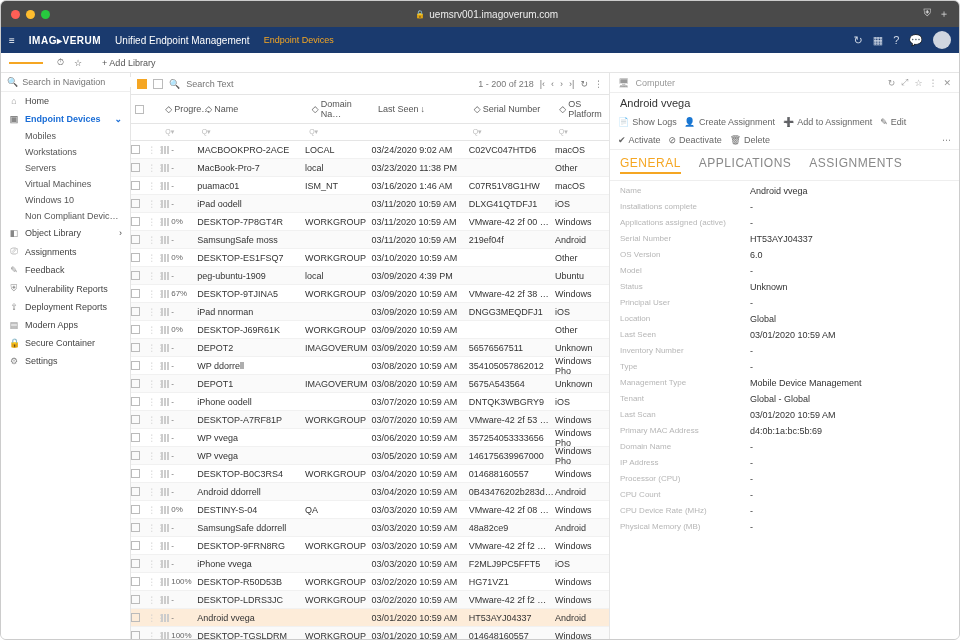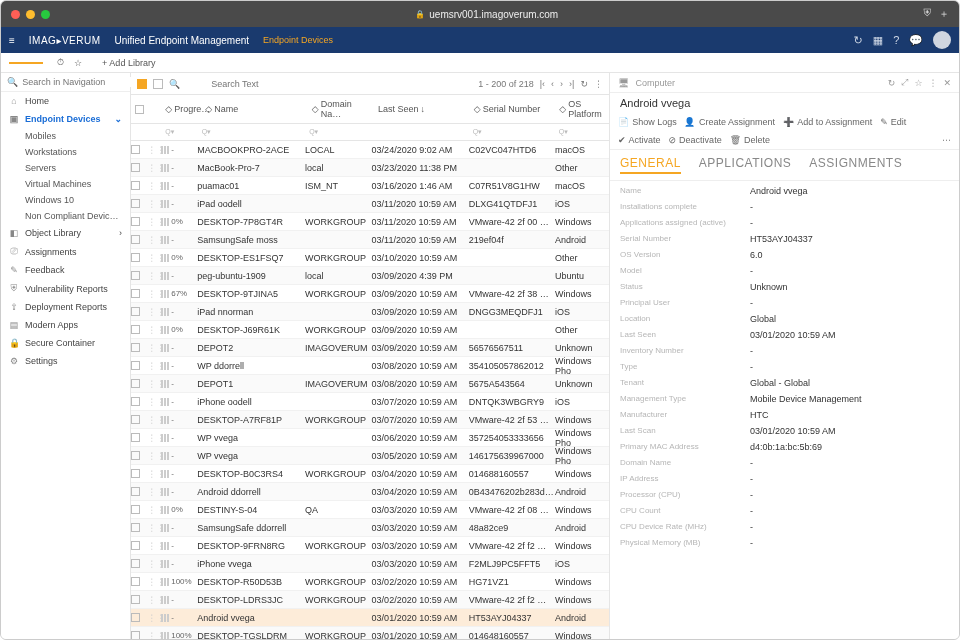--- a/index.html
+++ b/index.html
@@ -5,21 +5,21 @@
 *{box-sizing:border-box;margin:0;padding:0;font-family:-apple-system,Segoe UI,Arial,sans-serif}
 body{font-size:10px;color:#333;background:#fff}
 .win{width:960px;height:640px;margin:0 auto;border:1px solid #ccc;border-radius:6px;overflow:hidden;display:flex;flex-direction:column;background:#f6f6f6}
 .chrome{height:26px;background:#4a4a4a;display:flex;align-items:center;padding:0 10px;color:#ddd;gap:6px}
 .dot{width:9px;height:9px;border-radius:50%}
 .d1{background:#ff5f56}.d2{background:#ffbd2e}.d3{background:#27c93f}
 .urlbar{flex:1;text-align:center;font-size:10px;color:#eee;display:flex;align-items:center;justify-content:center;gap:4px}
 .lock{font-size:8px}
 .chrome-icons{display:flex;gap:8px;font-size:10px}
 .appbar{height:26px;background:#1a3a6e;color:#fff;display:flex;align-items:center;padding:0 8px;gap:14px;font-size:10px}
-.brand{font-weight:normal;letter-spacing:.5px}
+.brand{font-weight:bold;letter-spacing:.5px}
 .subtitle{color:#f5a623;font-size:9px}
 .appbar-r{margin-left:auto;display:flex;gap:10px;align-items:center}
 .ab-icon{font-size:11px;color:#cfd8e6}
 .avatar{width:18px;height:18px;border-radius:50%;background:#d0d6e0}
 .subbar{height:20px;background:#fff;border-bottom:1px solid #e5e5e5;display:flex;align-items:center;padding:0 8px;gap:10px;font-size:9px;color:#555}
 .tab-ind{width:34px;height:2px;background:#f5a623;margin-right:4px}
 .content{flex:1;display:flex;min-height:0;background:#fff}
 .sidebar{width:130px;border-right:1px solid #e5e5e5;display:flex;flex-direction:column;font-size:9px;color:#444}
 .search-row{display:flex;align-items:center;padding:4px 6px;border-bottom:1px solid #eee;gap:4px;color:#999}
 .searchinput{border:none;outline:none;font-size:9px;flex:1;color:#888}
@@ -157,21 +157,21 @@
           <span class="nav-icon">⚙</span>
           <span>Settings</span>
         </div>
     </div>
 
     <div class="center">
       <div class="toolbar">
         <div class="square sq-accent"></div>
         <div class="square"></div>
         <span>🔍</span>
-        <input class="searchinput" style="width: 90px; margin-left: 25px;" placeholder="Search Text">
+        <input class="searchinput" style="width: 90px;" placeholder="Search Text">
         <span class="sp"></span>
         <span>1 - 200 of 218</span>
         <div class="pg-ctrl">
           <span>|‹</span>
           <span>‹</span>
           <span>›</span>
           <span>›|</span>
           <span>↻</span>
           <span>⋮</span>
         </div>
@@ -803,30 +803,26 @@
           </div>
           <div class="frow">
             <div class="flab">Inventory Number</div>
             <div class="fval">-</div>
           </div>
           <div class="frow">
             <div class="flab">Type</div>
             <div class="fval">-</div>
           </div>
           <div class="frow">
+            <div class="flab">Management Type</div>
+            <div class="fval">Mobile Device Management</div>
+          </div>
+          <div class="frow">
             <div class="flab">Tenant</div>
             <div class="fval">Global - Global</div>
-          </div>
-          <div class="frow">
-            <div class="flab">Management Type</div>
-            <div class="fval">Mobile Device Management</div>
-          </div>
-          <div class="frow">
-            <div class="flab">Manufacturer</div>
-            <div class="fval">HTC</div>
           </div>
           <div class="frow">
             <div class="flab">Last Scan</div>
             <div class="fval">03/01/2020 10:59 AM</div>
           </div>
           <div class="frow">
             <div class="flab">Primary MAC Address</div>
             <div class="fval">d4:0b:1a:bc:5b:69</div>
           </div>
           <div class="frow">

